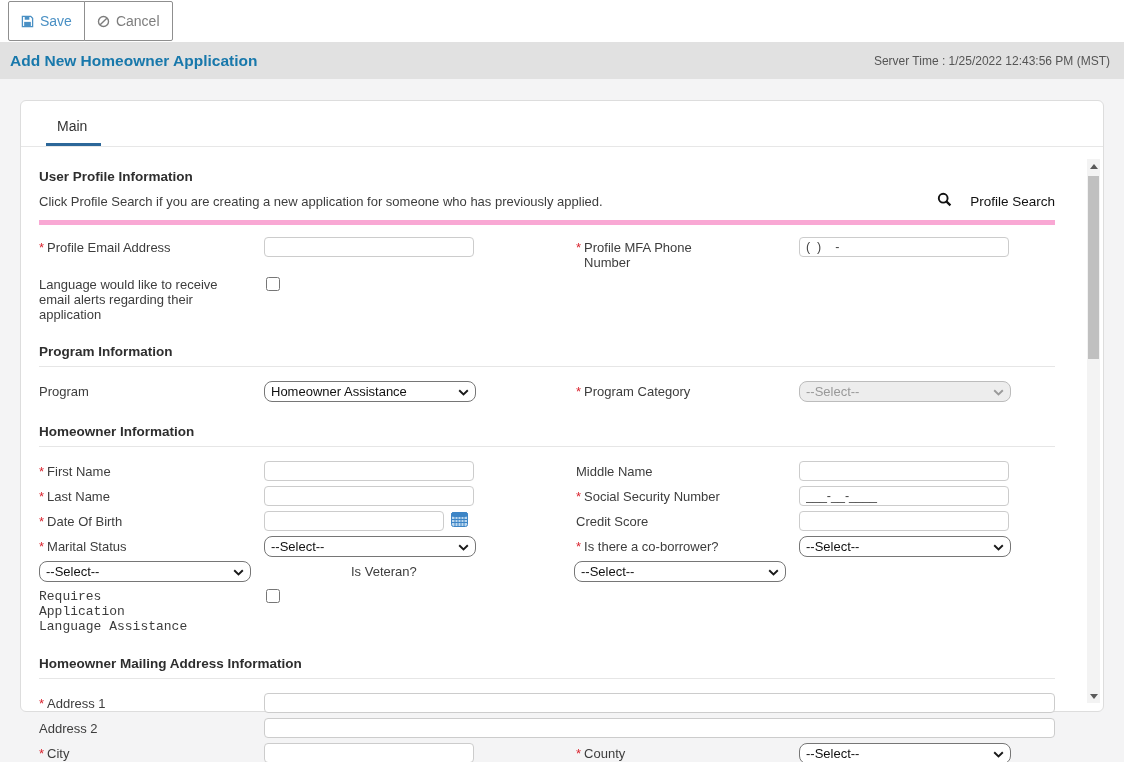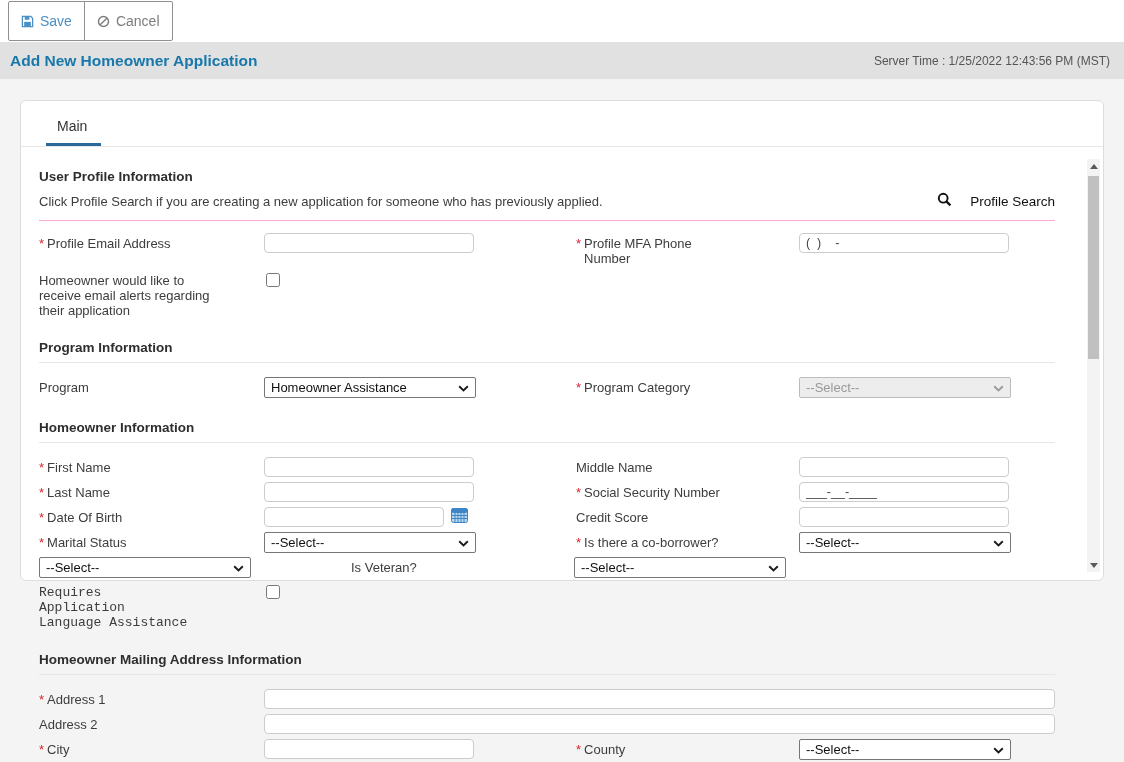--- a/index.html
+++ b/index.html
@@ -15,53 +15,53 @@
   .btn svg { display:block; }
 
   
   .header-bar { height:37px; background:#e1e1e1; display:flex; align-items:center;
     justify-content:space-between; padding:0 14px 0 10px; }
   .page-title { color:#1878ab; font-size:15.5px; font-weight:bold; }
   .server-time { color:#555; font-size:12px; }
 
   
   .page { position:relative; height:683px; }
-  .card { position:absolute; left:20px; top:21px; width:1084px; height:481px; background:#fff;
+  .card { position:absolute; left:20px; top:21px; width:1084px; height:612px; background:#fff;
     border:1px solid #ddd; border-radius:6px; }
   .tab-row { padding:16px 0 0 25px; border-bottom:1px solid #e7e7e7; }
   .tab { display:inline-block; font-size:14px; color:#333; padding:0 14px 9px 11px;
     border-bottom:3px solid #2c6799; cursor:pointer; }
 
   .content { position:relative; margin:0 48px 0 18px; padding-top:22px; }
 
   .section-title { font-size:13.5px; font-weight:bold; color:#2e2e2e; }
 
   .desc-row { display:flex; justify-content:space-between; align-items:center;
-    padding:8px 0 10px 0; border-bottom:1px solid #f9a8d4; margin-bottom:12px; }
+    padding:8px 0 10px 0; border-bottom:5px solid #f9a8d4; margin-bottom:12px; }
   .desc-text { font-size:13px; color:#3d3d3d; }
   .profile-search { display:inline-flex; align-items:center; gap:18px; font-size:13.5px;
     color:#111; cursor:pointer; white-space:nowrap; }
 
   .form-row { display:flex; align-items:flex-start; margin-bottom:3px; min-height:22px; }
   .c1 { width:225px; padding-top:3px; }
   .c2 { width:292px; }
   .c3 { width:223px; padding-top:3px;margin-left:20px; }
   .c4 { flex:1; }
   .lbl { font-size:13px; color:#3d3d3d; line-height:1.18; }
   .req { color:#d9232e; margin-right:3px; }
 
   input.text { width:210px; height:20px; border:1px solid #ccc; border-radius:4px;
     background:#fff; font-family:"Liberation Sans",sans-serif; font-size:12.5px; color:#444;
     padding:0 6px; outline:none; }
   input.text.full { width:100%; }
   input.text.dob { width:180px; }
   input.text.zip { width:120px; margin-left:5px; }
   .field-inline { display:flex; align-items:center; gap:7px; }
 
-  .selectbox { width:212px; height:21px; border:1px solid #767676; border-radius:2px;
+  .selectbox { width:212px; height:21px; border:1px solid #767676; border-radius:8px;
     background:#fff; display:flex; align-items:center; justify-content:space-between;
     padding:0 6px; font-size:13px; color:#111; cursor:pointer; }
   .selectbox.disabled { background:#ededed; border-color:#bcbcbc; color:#999; cursor:default; }
   .selectbox .chev { flex:none; margin-left:6px; }
 
   input[type=checkbox] { width:14px; height:14px; margin:3px 0 0 2px; accent-color:#fff;
     border:1px solid #767676; }
 
   .section-gap { height:18px; }
   .hdr-block { padding-bottom:7px; border-bottom:1px solid #e6e6e6; margin-bottom:14px; }
@@ -131,21 +131,21 @@
       </div>
 
       <div class="form-row">
         <div class="c1 lbl"><span class="req">*</span><span>Profile Email Address</span></div>
         <div class="c2"><input class="text" style=""></div>
         <div class="c3 lbl"><span class="req">*</span><span style="display:inline-block;max-width:108px;vertical-align:top;">Profile MFA Phone Number</span></div>
         <div class="c4"><input class="text" value="(  )    -" style=""></div>
       </div>
 
       <div class="form-row">
-        <div class="c1 lbl"><span style="display:inline-block;max-width:180px;">Homeowner would like to receive email alerts regarding their application</span></div>
+        <div class="c1 lbl"><span style="display:inline-block;max-width:180px;">Language would like to receive email alerts regarding their application</span></div>
         <div class="c2"><input type="checkbox" style=""></div>
         <div class="c3"></div>
           <div class="c4"></div>
       </div>
 
       <div class="section-gap"></div>
 
       <div class="hdr-block">
         <div class="section-title">Program Information</div>
       </div>

